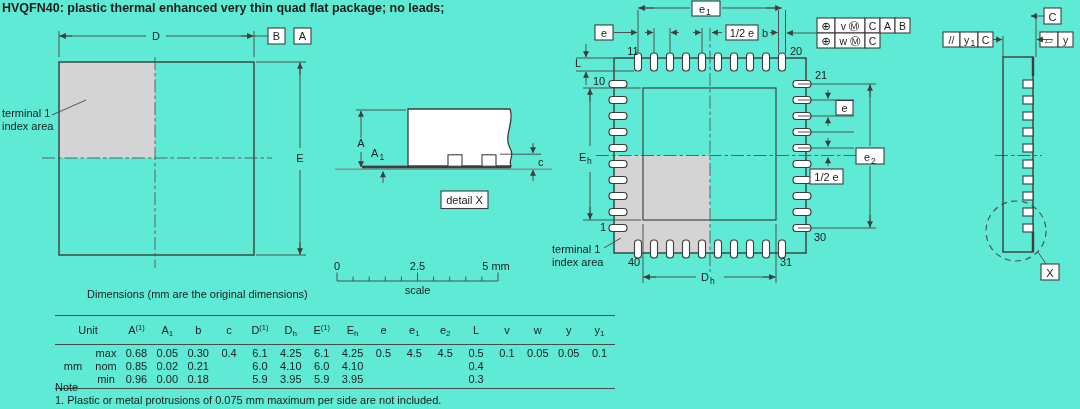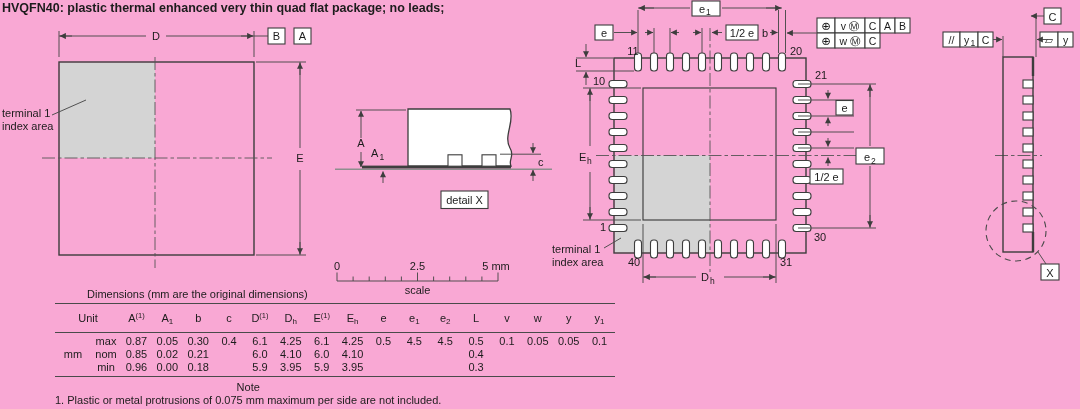--- a/index.html
+++ b/index.html
@@ -1,46 +1,46 @@
 <!DOCTYPE html>
 <html><head>
 <meta charset="utf-8">
 <style>
   html,body{margin:0;padding:0;background:#fff;}
-  .stage{position:relative;width:1080px;height:409px;background:#f9a8d4;overflow:hidden;
+  .stage{position:relative;width:1080px;height:409px;background:#5eead4;overflow:hidden;
          font-family:"Liberation Sans","DejaVu Sans",sans-serif;color:#1c1c1c;}
   .abs{position:absolute;}
   .title{left:2px;top:1px;font-size:12.5px;font-weight:bold;line-height:15px;letter-spacing:0;}
   svg.drawing{left:0;top:0;width:1080px;height:409px;overflow:visible;}
   svg.drawing text{font-family:"Liberation Sans","DejaVu Sans",sans-serif;font-size:11px;fill:#1c1c1c;}
   .ln{stroke:#3d3d3d;stroke-width:1.4;fill:none;}
   .ln2{stroke:#3d3d3d;stroke-width:1.15;fill:none;}
   .tln{stroke:#4a4a4a;stroke-width:0.95;fill:none;}
   .cl{stroke:#555;stroke-width:0.9;fill:none;stroke-dasharray:13 3 3.5 3;}
   .pill{fill:#ffffff;stroke:#3d3d3d;stroke-width:1.1;}
   .gray{fill:#d4d4d4;}
   .box{fill:#ffffff;stroke:#3d3d3d;stroke-width:1.1;}
   .wbody{fill:#ffffff;stroke:#3d3d3d;stroke-width:1.3;}
   .subtxt{font-size:8.5px !important;}
   .ftxt{font-size:10.5px !important;}
   .symtxt{font-size:11.5px !important;}
   .mid{text-anchor:middle;}
   .enda{text-anchor:end;}
   
   .tablewrap{left:55px;top:288px;width:562px;font-size:11px;}
-  .caption{font-size:11px;margin-bottom:3px;padding-left:32px;}
+  .caption{font-size:11px;margin-bottom:15px;padding-left:32px;}
   table.dim{border-collapse:collapse;table-layout:fixed;width:560px;font-size:11px;}
   table.dim th,table.dim td{padding:0;margin:0;text-align:center;font-weight:normal;line-height:13px;white-space:nowrap;}
   table.dim thead th{border-top:1.4px solid #4a4a4a;border-bottom:1.4px solid #4a4a4a;padding:5px 0 4px 0;}
   table.dim tbody tr:first-child td{padding-top:2px;}
   table.dim tbody tr:last-child td{border-bottom:1.4px solid #4a4a4a;padding-bottom:2px;margin-left:44px;}
   .sup{font-size:7.5px;vertical-align:4px;}
   .subt{font-size:8px;vertical-align:-2px;}
   .colu{width:36px;} .coll{width:30px;}
-  .note{left:55px;top:381px;font-size:11px;line-height:13px;text-align:center;}
+  .note{left:55px;top:381px;font-size:11px;line-height:13px;}
 </style>
 </head>
 <body>
 
 <div class="stage">
 
   <div class="abs title">
     <div>HVQFN40: plastic thermal enhanced very thin quad flat package; no leads;</div>
   </div>
 
@@ -386,21 +386,21 @@
           <th><span>v</span><sub class="subt"></sub><sup class="sup"></sup></th>
           <th><span>w</span><sub class="subt"></sub><sup class="sup"></sup></th>
           <th><span>y</span><sub class="subt"></sub><sup class="sup"></sup></th>
           <th><span>y</span><sub class="subt">1</sub><sup class="sup"></sup></th>
         </tr>
       </thead>
       <tbody>
         <tr>
           <td></td>
           <td>max</td>
-          <td>0.87</td>
+          <td>0.68</td>
           <td>0.05</td>
           <td>0.30</td>
           <td>0.4</td>
           <td>6.1</td>
           <td>4.25</td>
           <td>6.1</td>
           <td>4.25</td>
           <td>0.5</td>
           <td>4.5</td>
           <td>4.5</td>

